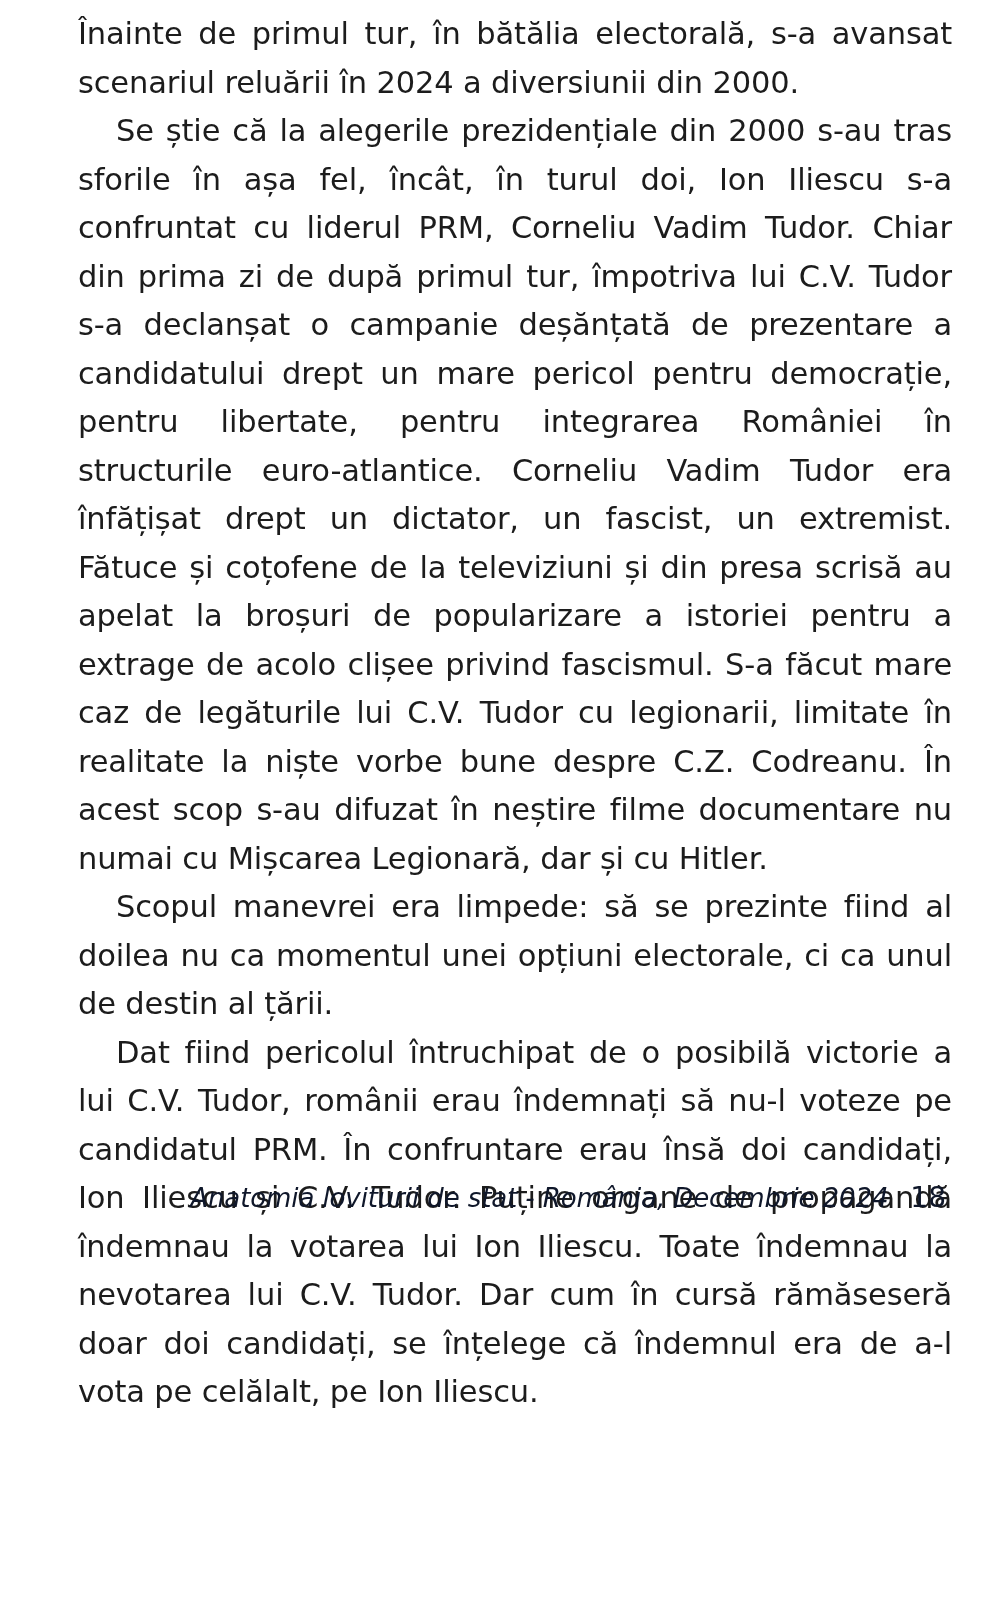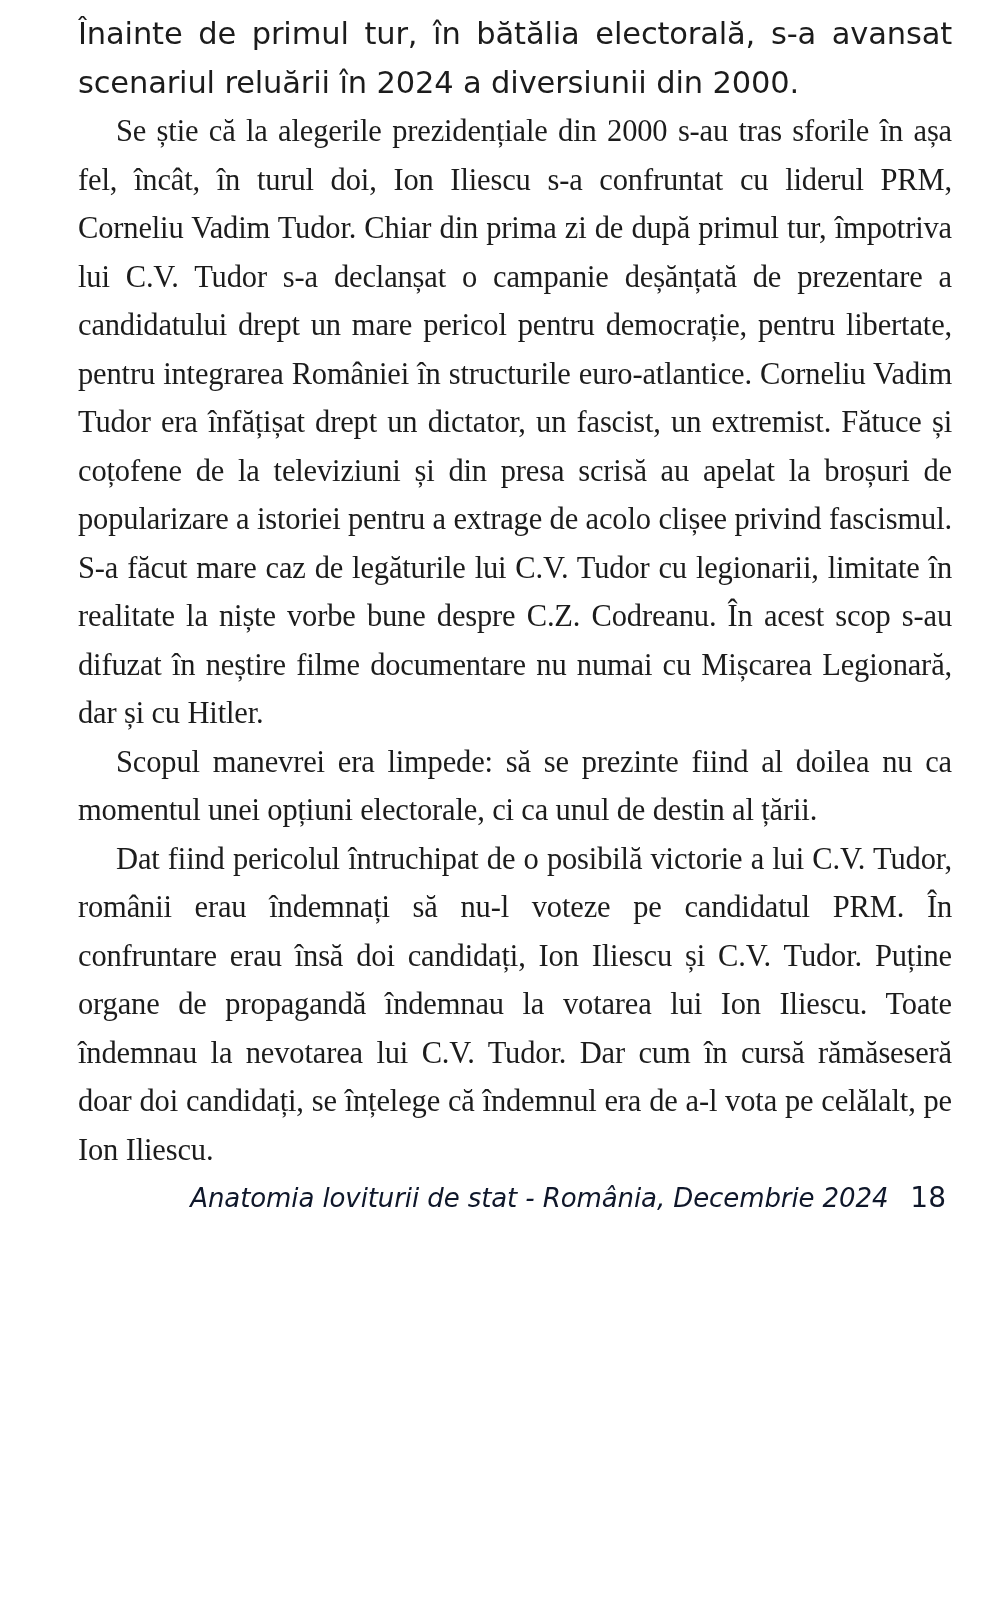--- a/index.html
+++ b/index.html
@@ -28,21 +28,20 @@
     text-align: justify;
     text-justify: inter-word;
     letter-spacing: -0.15px;
     color: #1c1c1c;
   }
   .body-text p {
     margin: 0;
   }
   .body-text p.indent {
     text-indent: 38px;
-    font-family: Liberation Serif, serif;
   }
   .footer {
     position: absolute;
     left: 58px;
     right: 58px;
     bottom: 18px;
     display: flex;
     align-items: baseline;
     justify-content: flex-end;
     font-size: 26px;

